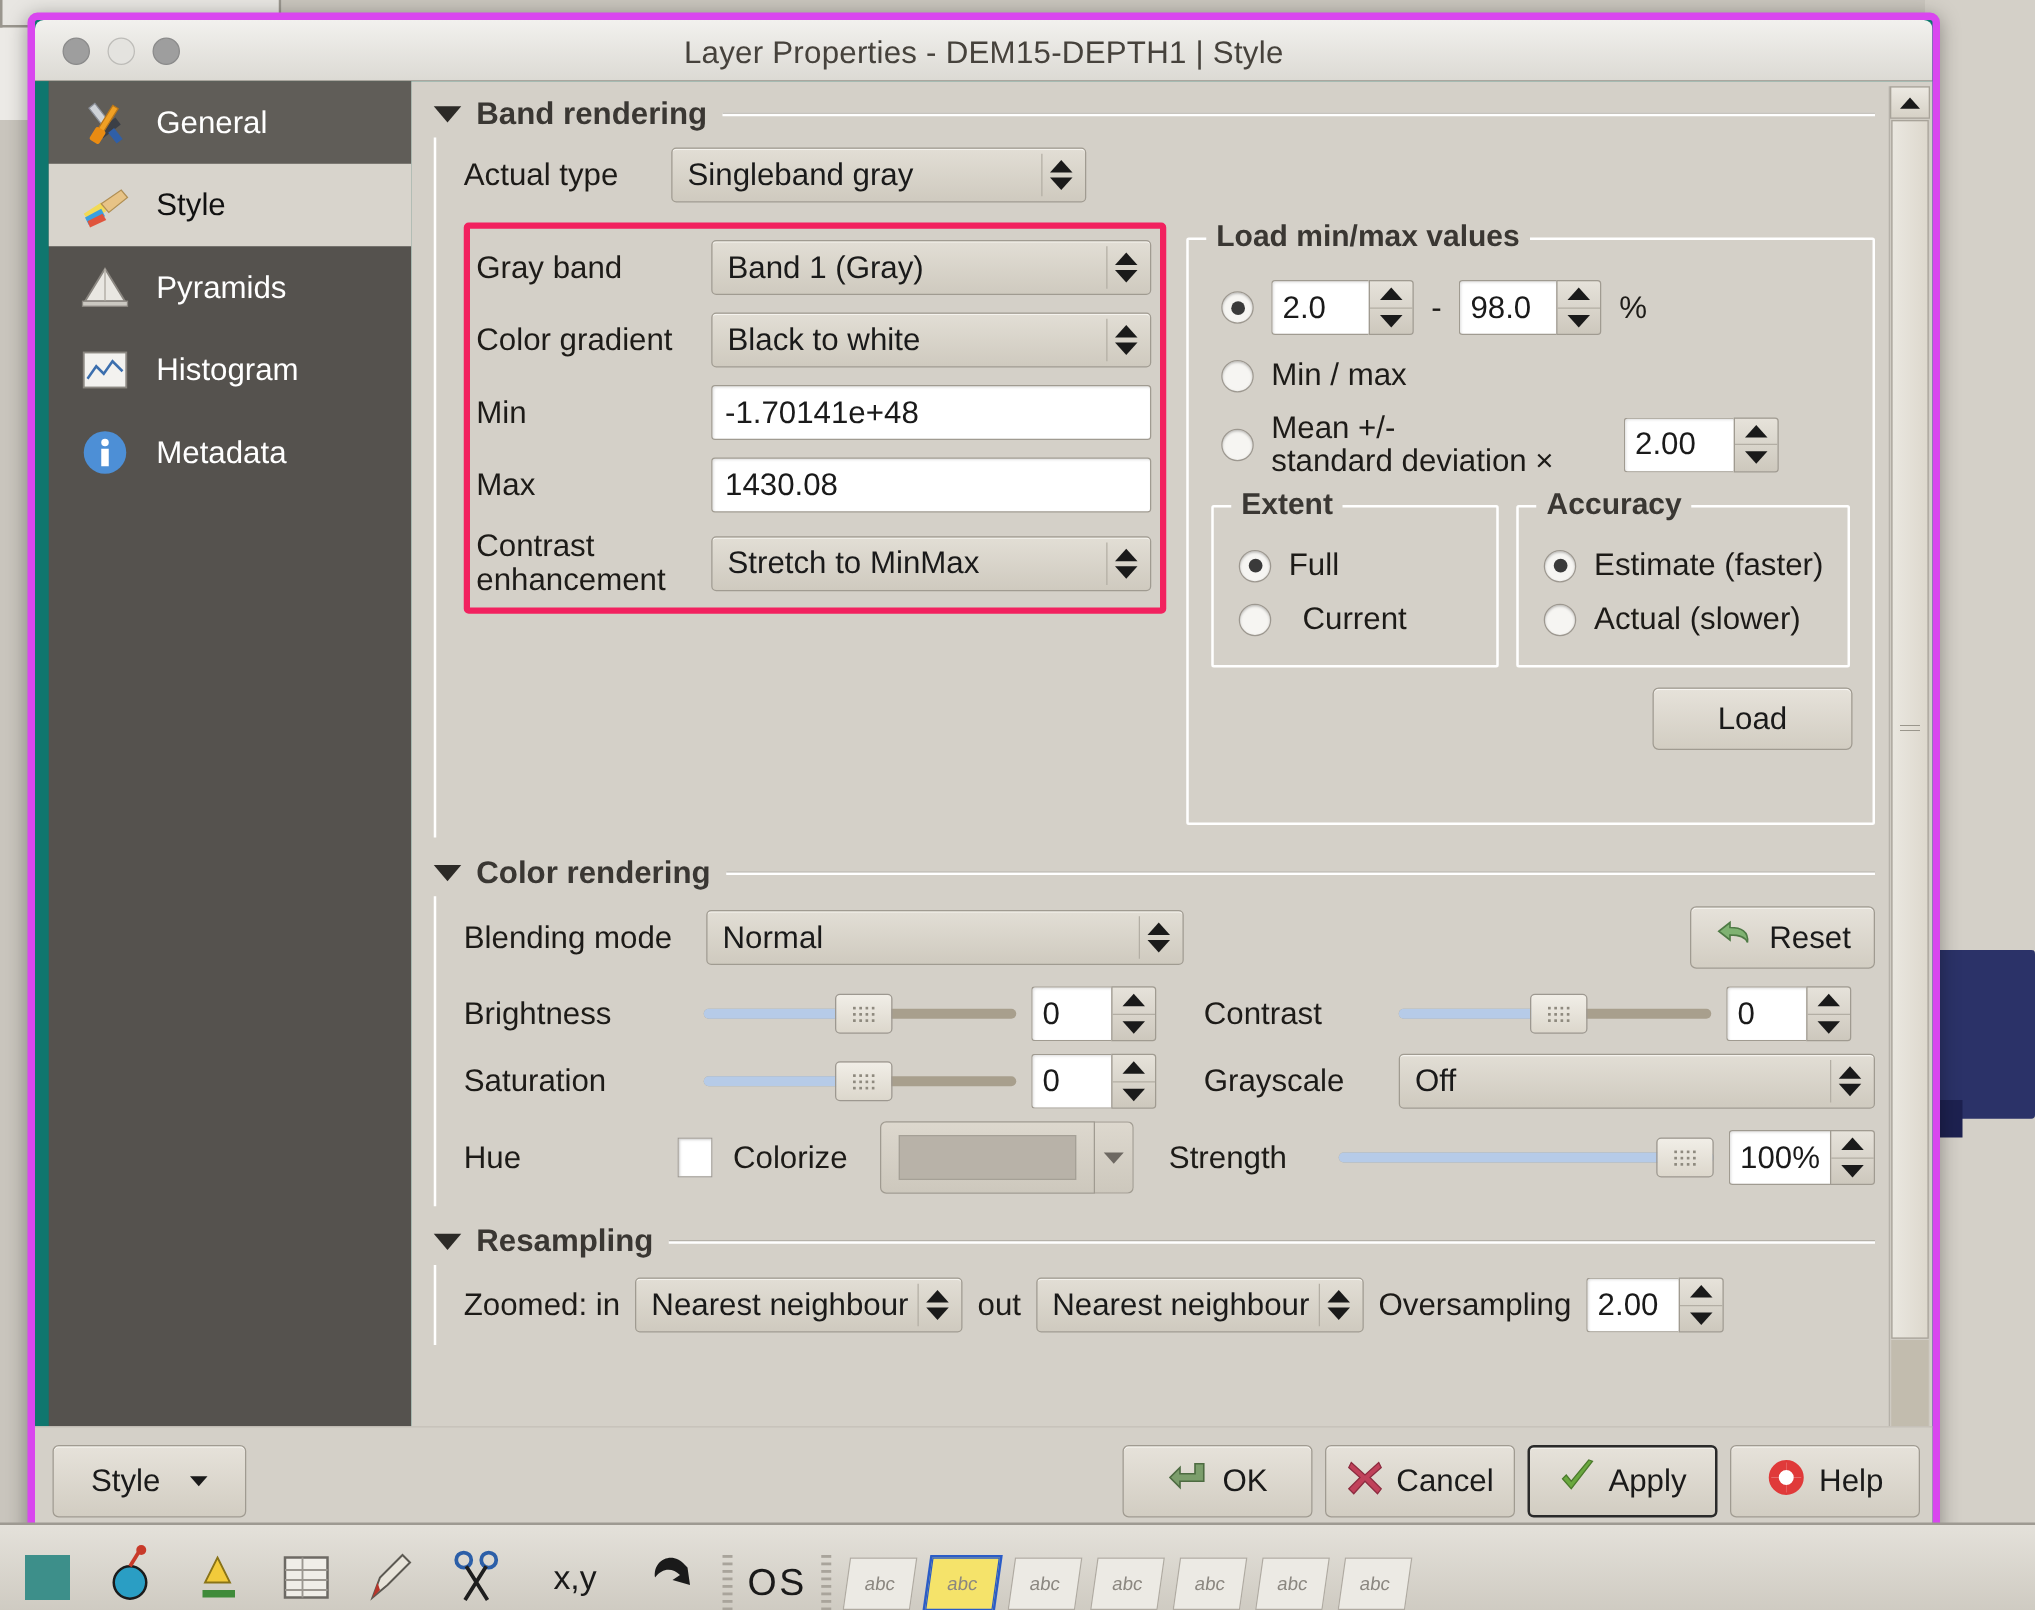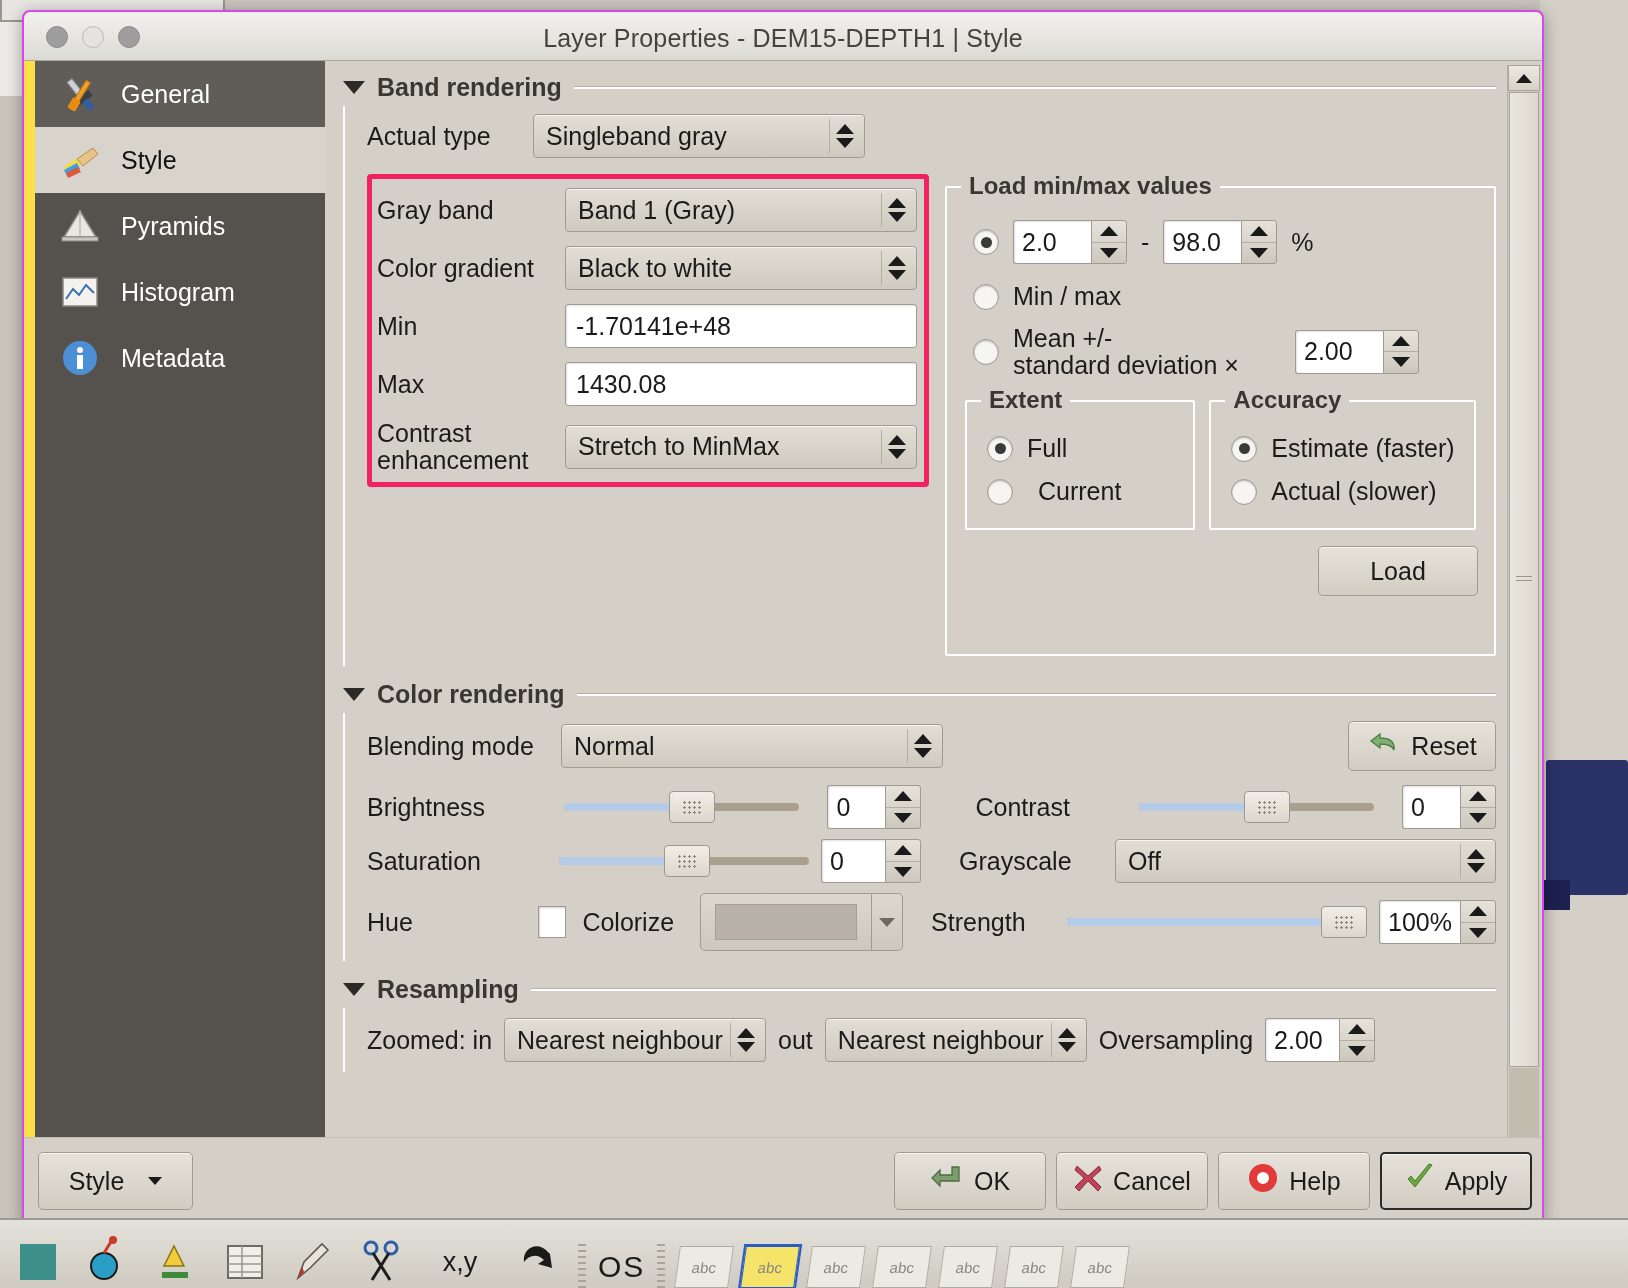--- a/index.html
+++ b/index.html
@@ -14,22 +14,22 @@
   .desktop{position:absolute;inset:0;background:#c9c5bd;}
   .bg-win-left{position:absolute;left:0;top:0;width:225px;height:22px;background:#e8e6e2;border:2px solid #9a968e;border-top:none;box-sizing:border-box;}
   .bg-win-left2{position:absolute;left:0;top:0;width:225px;height:96px;background:#eceae6;border-right:2px solid #aaa69e;box-sizing:border-box;}
   .bg-right-blue{position:absolute;left:1546px;top:760px;width:82px;height:135px;background:#2b3268;border-radius:3px;}
   .bg-right-blue2{position:absolute;left:1540px;top:880px;width:30px;height:30px;background:#1d2150;}
   .bg-right-pane{position:absolute;left:1540px;top:0px;width:88px;height:1220px;background:#d4d0c8;}
 
   
   .dialog{
     position:absolute;left:22px;top:10px;width:1518px;height:1210px;
-    background:#fde047;
-    border:2px solid #d946ef;
+    background:#0f766e;
+    border:6px solid #d946ef;
     border-radius:8px 8px 0 0;
     box-shadow:0 3px 16px rgba(0,0,0,.35);
     overflow:hidden;
   }
   .titlebar{
     height:48px;
     background:linear-gradient(#f2f1ee,#dcdad4);
     border-bottom:1px solid #aaa69e;
     border-radius:7px 7px 0 0;
     position:relative;
@@ -417,21 +417,21 @@
               <div class="btn" style="width:148px;">
                 <span>
                   <svg width="34" height="26" viewBox="0 0 34 26">
                       <path d="M13 4 L4 11 L13 18 V14 c7 0 12 1 14 6 c1 -9 -5 -12 -14 -12 z" fill="#7fb272" stroke="#4e7a45" stroke-width="1.3"></path>
                     </svg>
                 </span>
                 <span>Reset</span>
               </div>
             </div>
 
-            <div style="display:flex;align-items:center;gap:28px;margin-bottom:10px;">
+            <div style="display:flex;align-items:center;gap:12px;margin-bottom:10px;">
               <div class="lbl" style="width:180px;">Brightness</div>
               <div class="slider" style="width:250px;">
                 <div class="track"></div>
                 <div class="fill" style="width:112px;"></div>
                 <div class="knob" style="left:105px;">
                     <span class="grip"></span>
                   </div>
               </div>
               <div class="spin" style="width:100px;">
                 <div class="sv" style="flex:1;">0</div>
@@ -602,39 +602,39 @@
         <span>OK</span>
       </div>
       <div class="btn rb">
         <span>
           <svg width="30" height="30" viewBox="0 0 30 30">
               <path d="M4 3 L15 13 L26 3 L28 7 L19 15 L28 24 L25 28 L15 18 L6 28 L2 24 L11 15 L2 7 Z" fill="#c0415a" stroke="#8c2b3f" stroke-width="1"></path>
             </svg>
         </span>
         <span>Cancel</span>
       </div>
+      <div class="btn rb focus">
+        <span>
+          <svg width="30" height="30" viewBox="0 0 30 30">
+              <path d="M3 16 L10 24 L27 2 L24 1 L10 18 L6 13 Z" fill="#6aa83f" stroke="#4b7a2c" stroke-width="1"></path>
+            </svg>
+        </span>
+        <span>Apply</span>
+      </div>
       <div class="btn rb">
         <span>
           <svg width="32" height="32" viewBox="0 0 32 32">
             <circle cx="16" cy="16" r="13" fill="#ffffff" stroke="#e03a3a" stroke-width="2"></circle>
             <path d="M16 3 a13 13 0 0 0 -13 13 h7 a6 6 0 0 1 6 -6 z" fill="#e03a3a"></path>
             <path d="M16 3 a13 13 0 0 1 13 13 h-7 a6 6 0 0 0 -6 -6 z" fill="#e03a3a"></path>
             <path d="M16 29 a13 13 0 0 0 13 -13 h-7 a6 6 0 0 1 -6 6 z" fill="#e03a3a"></path>
             <path d="M16 29 a13 13 0 0 1 -13 -13 h7 a6 6 0 0 0 6 6 z" fill="#e03a3a"></path>
           </svg>
         </span>
         <span>Help</span>
-      </div>
-      <div class="btn rb focus">
-        <span>
-          <svg width="30" height="30" viewBox="0 0 30 30">
-              <path d="M3 16 L10 24 L27 2 L24 1 L10 18 L6 13 Z" fill="#6aa83f" stroke="#4b7a2c" stroke-width="1"></path>
-            </svg>
-        </span>
-        <span>Apply</span>
       </div>
     </div>
   </div>
 </div>
 
 <div class="taskbar">
   <div class="tb-inner">
     <span class="tb-ico">
       <svg width="56" height="52" viewBox="0 0 56 52">
           <rect x="6" y="8" width="36" height="36" fill="#3d8f8a"></rect>

